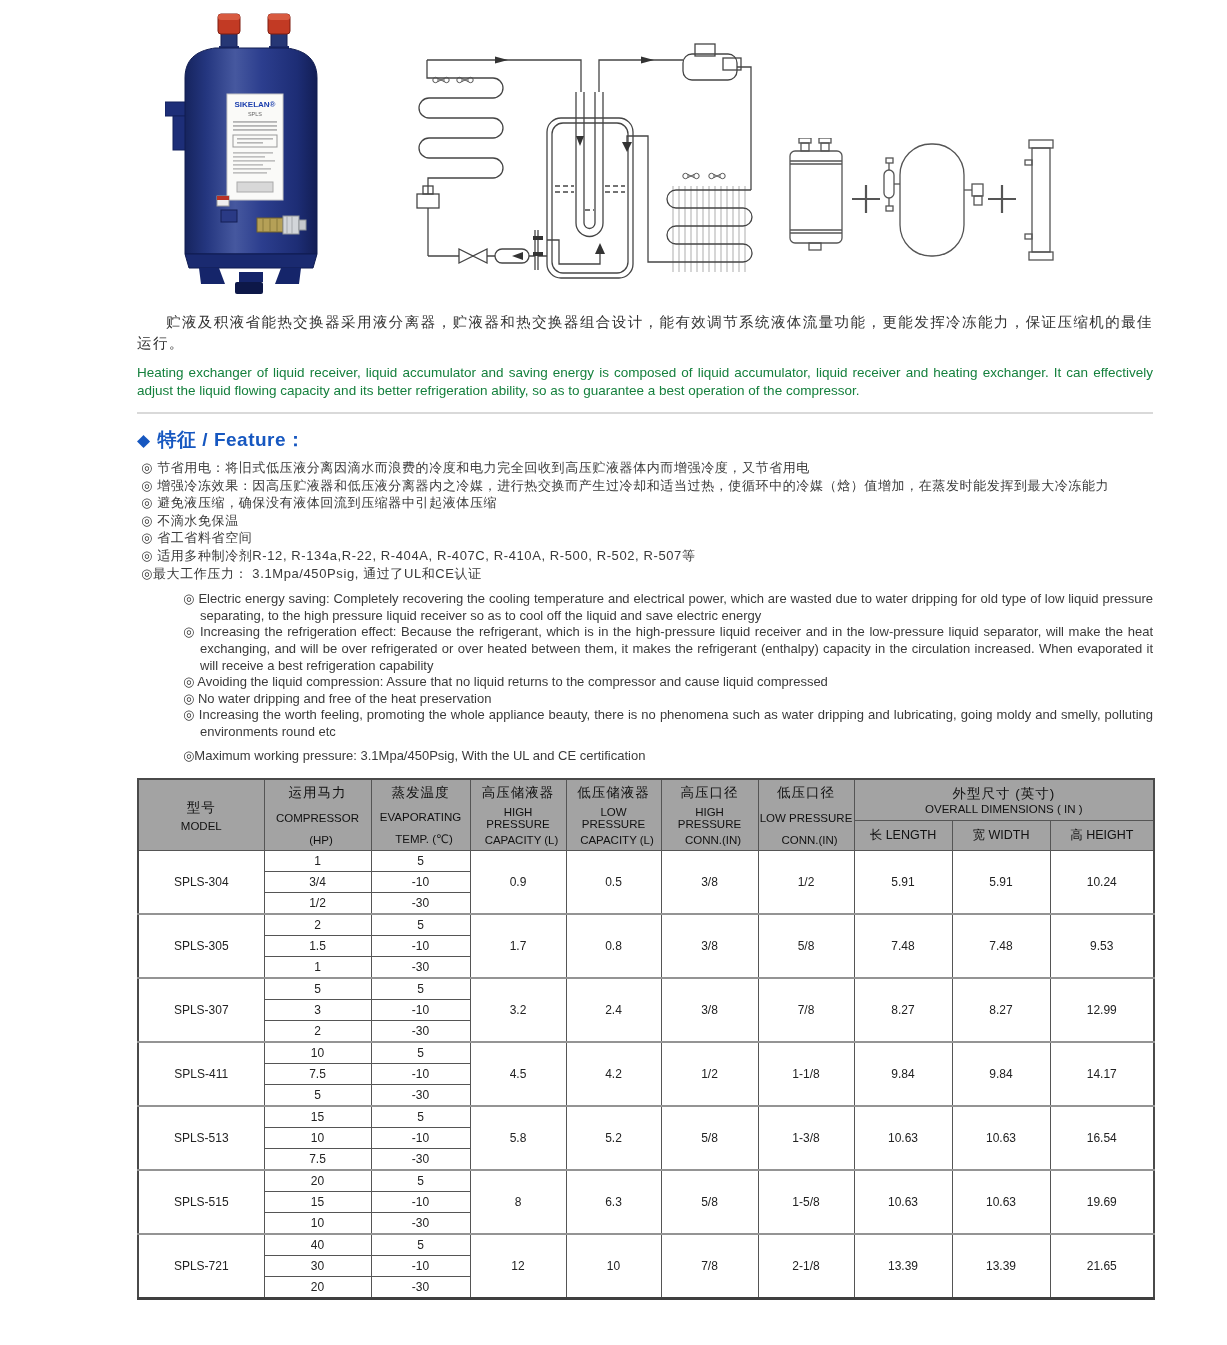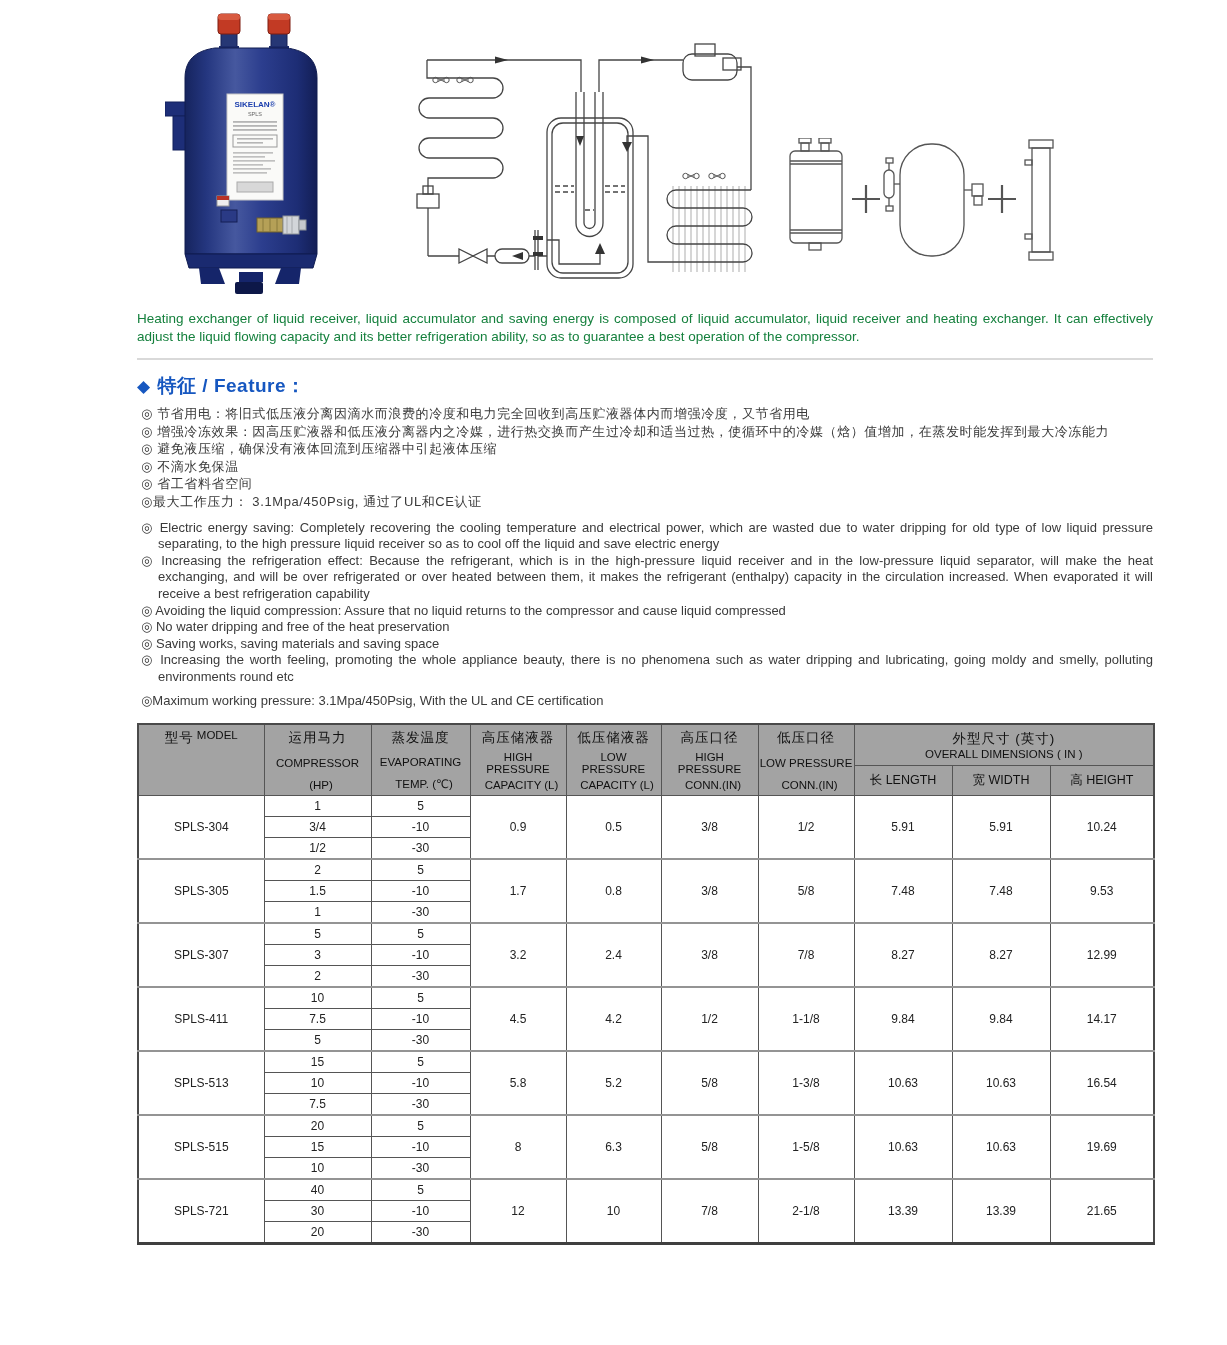--- a/index.html
+++ b/index.html
@@ -17,33 +17,33 @@
   .intro-en{margin:10px 0 0 0;font-size:13.5px;line-height:17.5px;text-align:justify;color:#15803d;}
   .rule{margin-top:13px;border:0;border-top:2px solid #d9d9d9;height:0;}
   
   .feature-hd{margin-top:13px;display:flex;align-items:center;font-weight:bold;
               font-size:19px;color:#1657c0;letter-spacing:.5px;}
   .feature-hd .diamond{font-size:17px;margin-right:7px;color:#1657c0;}
   ul.flist{list-style:none;margin:6px 0 0 0;padding:0 0 0 4px;}
   ul.flist li{padding-left:17px;text-indent:-17px;color:#3a3a3a;}
   ul.flist.cn li{font-size:13px;line-height:17.6px;letter-spacing:.6px;}
   ul.flist.en li{font-size:13px;line-height:16.6px;text-align:justify;}
-  ul.flist.en{margin-top:9px;}
+  ul.flist.en{margin-top:9px;margin-left:42px;}
   ul.flist.en li:last-child{margin-top:7px;}
   
   table.spec{border-collapse:collapse;table-layout:fixed;width:1016px;margin-top:14px;
              border:2px solid #4a4a4a;border-bottom:3px solid #3f3f3f;}
   table.spec th,table.spec td{border:1px solid #555;overflow:hidden;}
   table.spec thead th{background:#a3a3a3;color:#111;font-weight:normal;
                       text-align:center;vertical-align:middle;padding:2px 1px;}
   .hcn{font-size:13.5px;letter-spacing:1px;display:block;}
   .hen{font-size:11.5px;display:block;}
   .hsub{font-size:11.5px;display:block;margin-left:7px;}
   .hstack{display:flex;flex-direction:column;justify-content:space-between;height:62px;padding:2px 0;}
-  .hstack2{display:flex;flex-direction:row;justify-content:center;gap:3px;height:62px;}
+  .hstack2{display:flex;flex-direction:column;justify-content:center;gap:3px;height:62px;}
   tr.subhdr th{height:25px;font-size:12.5px;margin-left:24px;}
   table.spec tbody td{height:20px;padding:0 2px;text-align:center;vertical-align:middle;
                       font-size:12px;color:#222;background:#fff;}
   tbody td.model{font-size:12.5px;}
   tbody tr.blk td{border-top:2.5px solid #949494;}
 </style>
 </head>
 <body>
 
 <div class="content">
@@ -223,43 +223,44 @@
           <rect x="250" y="10" width="18" height="104"></rect>
           <rect x="247" y="2" width="24" height="8"></rect>
           <rect x="247" y="114" width="24" height="8"></rect>
           <rect x="243" y="22" width="7" height="5"></rect>
           <rect x="243" y="96" width="7" height="5"></rect>
         </g>
       </g>
     </svg>
   </div>
 
+  <p class="intro-cn">贮液及积液省能热交换器采用液分离器，贮液器和热交换器组合设计，能有效调节系统液体流量功能，更能发挥冷冻能力，保证压缩机的最佳运行。</p>
   <p class="intro-en">Heating exchanger of liquid receiver, liquid accumulator and saving energy is composed of liquid accumulator, liquid receiver and heating exchanger. It can effectively adjust the liquid flowing capacity and its better refrigeration ability, so as to guarantee a best operation of the compressor.</p>
 
   <hr class="rule">
 
   <div class="feature-hd">
     <span class="diamond">◆</span>
     <span>特征 / Feature：</span>
   </div>
 
   <ul class="flist cn">
       <li>◎ 节省用电：将旧式低压液分离因滴水而浪费的冷度和电力完全回收到高压贮液器体内而增强冷度，又节省用电</li>
       <li>◎ 增强冷冻效果：因高压贮液器和低压液分离器内之冷媒，进行热交换而产生过冷却和适当过热，使循环中的冷媒（焓）值增加，在蒸发时能发挥到最大冷冻能力</li>
       <li>◎ 避免液压缩，确保没有液体回流到压缩器中引起液体压缩</li>
       <li>◎ 不滴水免保温</li>
       <li>◎ 省工省料省空间</li>
+      <li>◎ 适用多种制冷剂R-12, R-134a,R-22, R-404A, R-407C, R-410A, R-500, R-502, R-507等</li>
       <li>◎最大工作压力： 3.1Mpa/450Psig, 通过了UL和CE认证</li>
     </ul>
   <ul class="flist en">
       <li>◎ Electric energy saving: Completely recovering the cooling temperature and electrical power, which are wasted due to water dripping for old type of low liquid pressure separating, to the high pressure liquid receiver so as to cool off the liquid and save electric energy</li>
       <li>◎ Increasing the refrigeration effect: Because the refrigerant, which is in the high-pressure liquid receiver and in the low-pressure liquid separator, will make the heat exchanging, and will be over refrigerated or over heated between them, it makes the refrigerant (enthalpy) capacity in the circulation increased. When evaporated it will receive a best refrigeration capability</li>
       <li>◎ Avoiding the liquid compression: Assure that no liquid returns to the compressor and cause liquid compressed</li>
       <li>◎ No water dripping and free of the heat preservation</li>
-      <li>◎ Saving works, saving materials and saving space</li>
       <li>◎ Increasing the worth feeling, promoting the whole appliance beauty, there is no phenomena such as water dripping and lubricating, going moldy and smelly, polluting environments round etc</li>
       <li>◎Maximum working pressure: 3.1Mpa/450Psig, With the UL and CE certification</li>
     </ul>
 
   <table class="spec">
     <colgroup>
       <col style="width:126px">
         <col style="width:107px">
         <col style="width:99px">
       <col style="width:96px">

